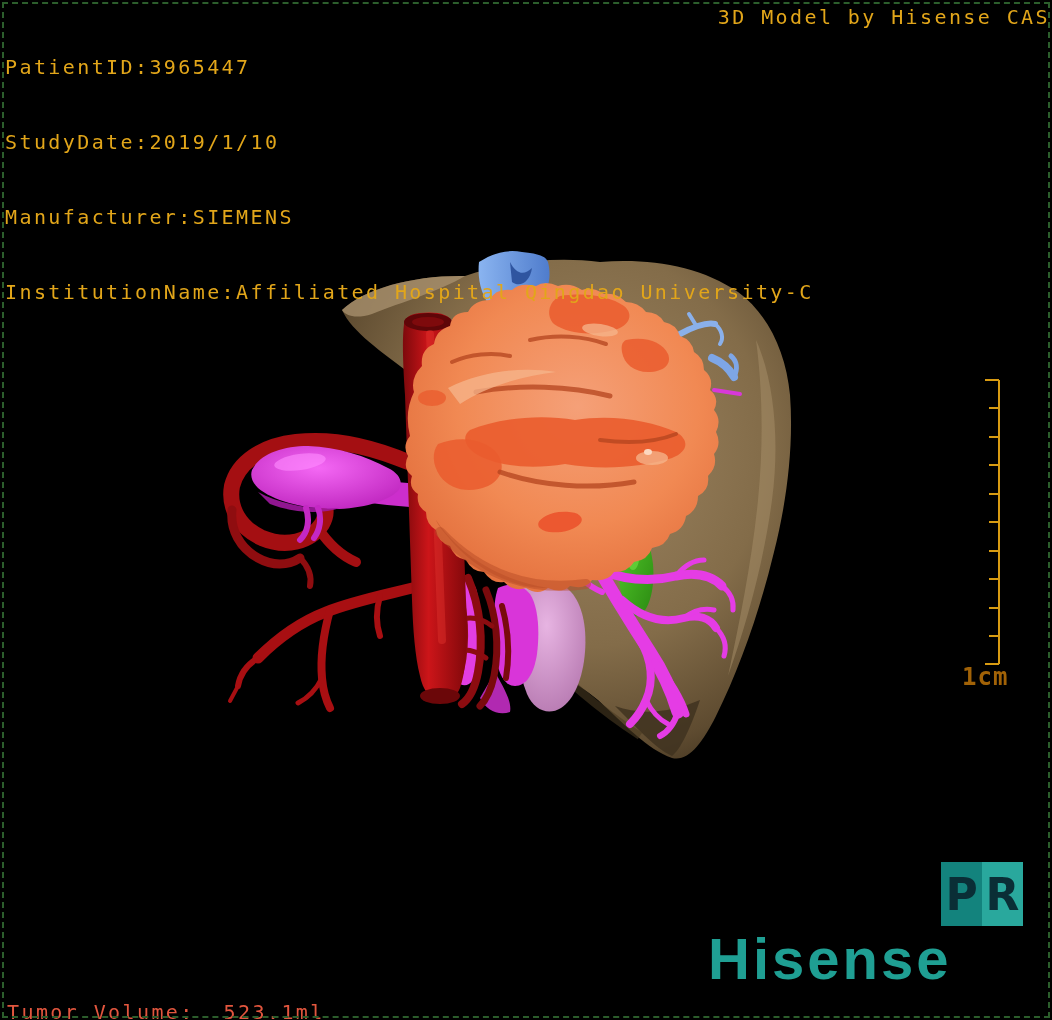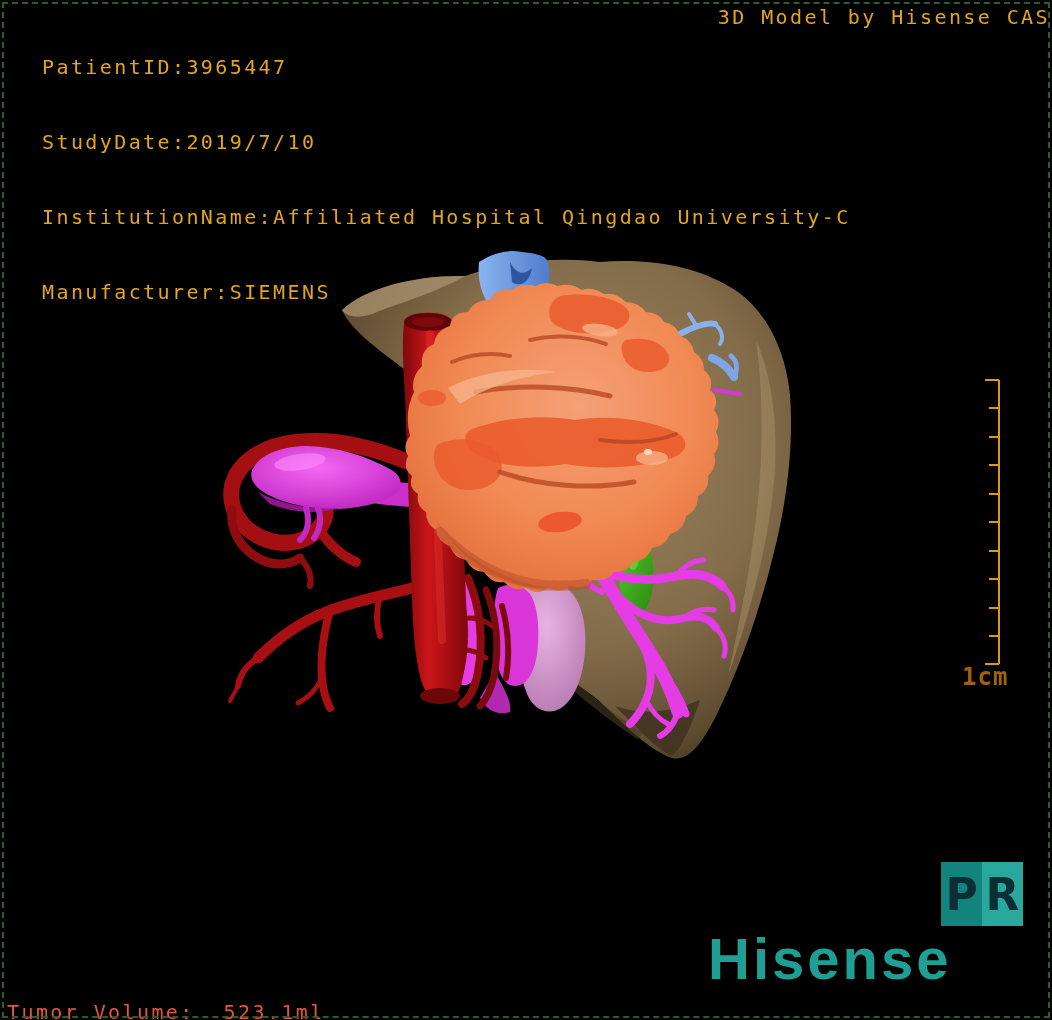--- a/index.html
+++ b/index.html
@@ -1,21 +1,21 @@
 <!DOCTYPE html>
 <html><head>
 <meta charset="utf-8">
 <style>
   html,body{margin:0;padding:0;background:#000;}
   body{width:1052px;height:1020px;position:relative;overflow:hidden;
        font-family:"DejaVu Sans Mono", monospace;}
   .frame{position:absolute;inset:2px;border:2px dashed #2c5e2c;pointer-events:none;z-index:40;}
   .viewport{position:absolute;inset:0;z-index:1;}
   .overlay{position:absolute;z-index:20;white-space:pre;}
-  .info{left:5px;top:5px;color:#e2a61a;font-size:20px;line-height:25px;letter-spacing:2.4px;margin-left:37px;}
+  .info{left:5px;top:5px;color:#e2a61a;font-size:20px;line-height:25px;letter-spacing:2.4px;}
   .watermark{right:2px;top:5px;color:#e2a61a;font-size:20px;line-height:25px;letter-spacing:2.4px;}
   .volumes{left:7px;top:950px;font-size:20px;line-height:25px;letter-spacing:2.4px;}
   .vol-tumor{color:#e2563e;}
   .ruler-label{left:962px;top:663px;color:#a16207;font-size:24px;letter-spacing:1px;font-weight:bold;}
   .pr-badge{left:941px;top:862px;display:flex;z-index:20;}
   .pr-box{width:41px;height:64px;display:flex;align-items:center;justify-content:center;
           font-family:"DejaVu Sans", sans-serif;font-size:44px;font-weight:bold;color:#0a2e36;}
   .pr-p{background:#13837d;}
   .pr-r{background:#29a89d;}
   .logo{left:708px;top:930px;color:#1f9f93;font-family:"Liberation Sans", sans-serif;
@@ -239,23 +239,23 @@
     <line x1="989" y1="579" x2="999" y2="579"></line>
     <line x1="989" y1="608" x2="999" y2="608"></line>
     <line x1="989" y1="636" x2="999" y2="636"></line>
     <line x1="985" y1="664" x2="999" y2="664"></line>
   </g>
 </svg>
 </div>
 
 <div class="overlay info">
   <div>PatientID:3965447</div>
-  <div>StudyDate:2019/7/10</div>
+  <div>StudyDate:2019/1/10</div>
+  <div>Manufacturer:SIEMENS</div>
   <div>InstitutionName:Affiliated Hospital Qingdao University-C</div>
-  <div>Manufacturer:SIEMENS</div>
 </div>
 
 <div class="overlay watermark">3D Model by Hisense CAS</div>
 
 <div class="overlay ruler-label">1cm</div>
 
 <div class="overlay pr-badge">
   <div class="pr-box pr-p">P</div>
   <div class="pr-box pr-r">R</div>
 </div>

